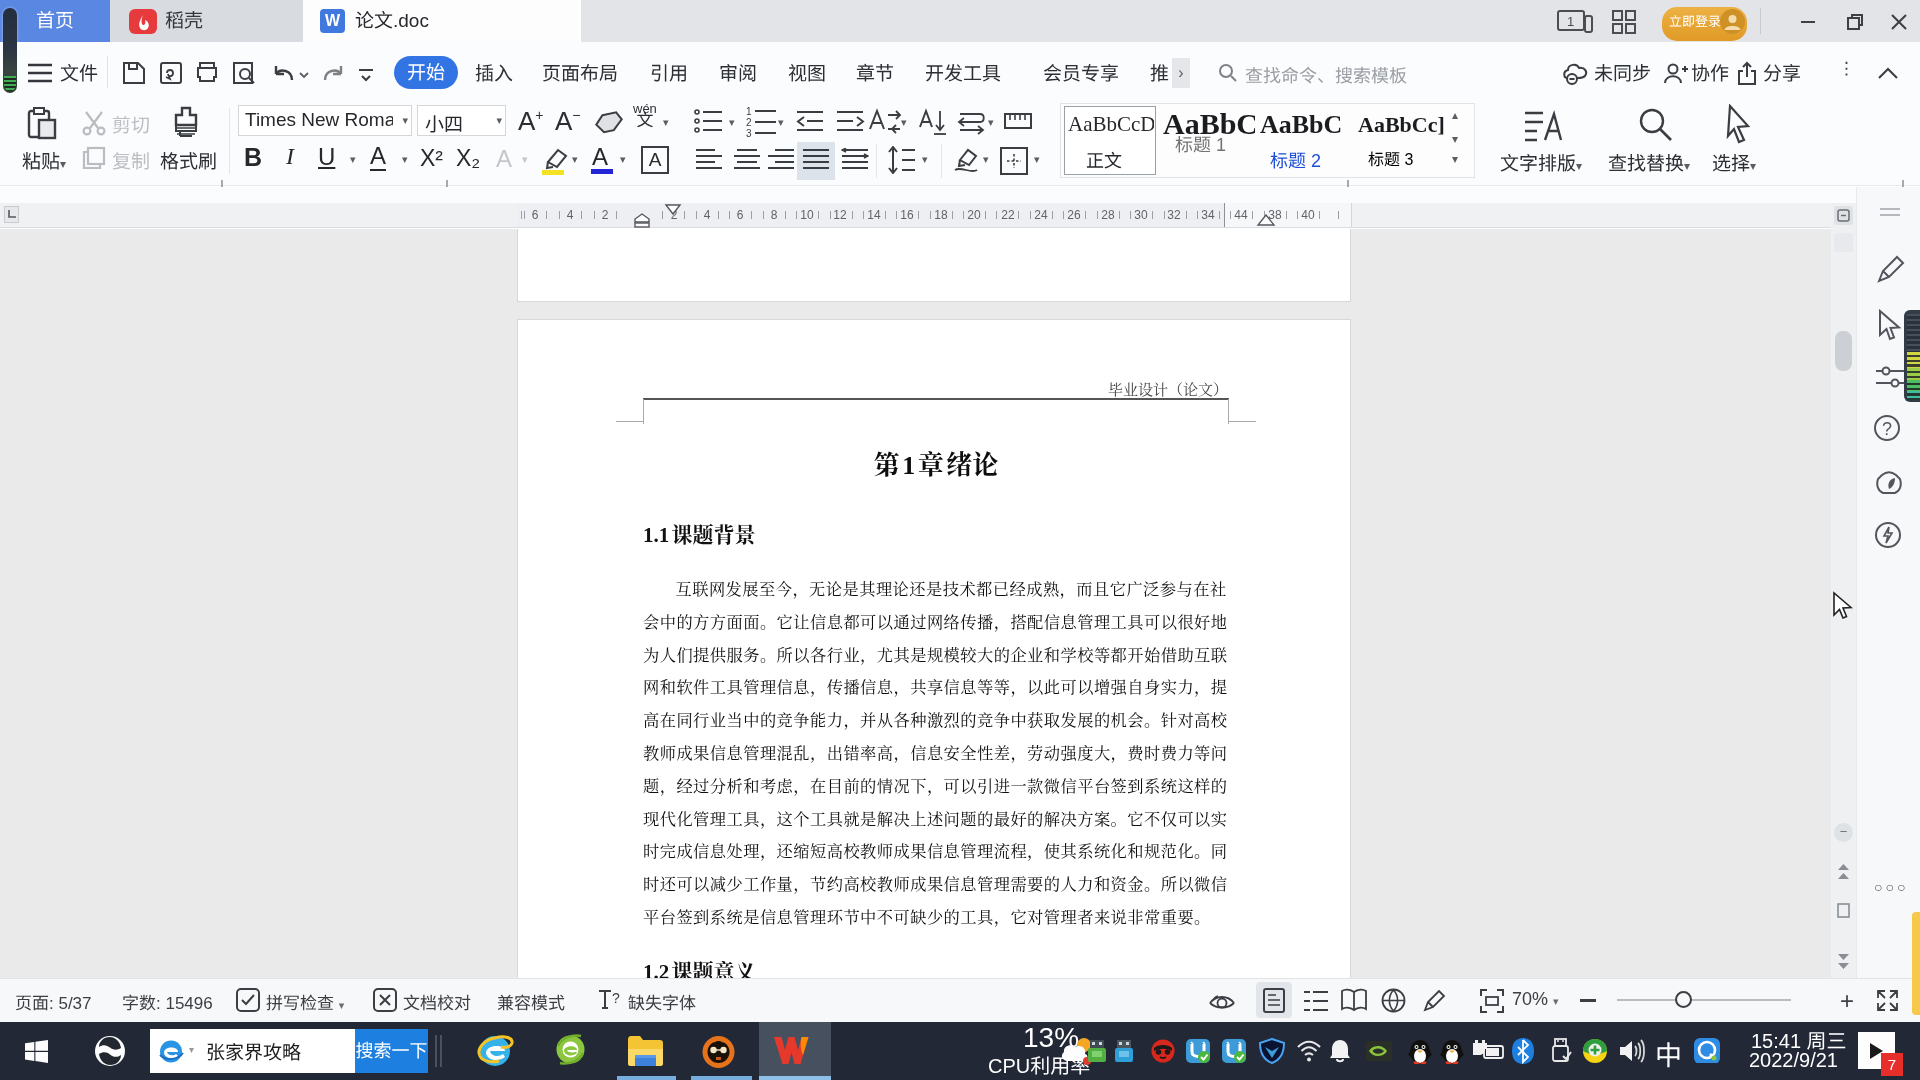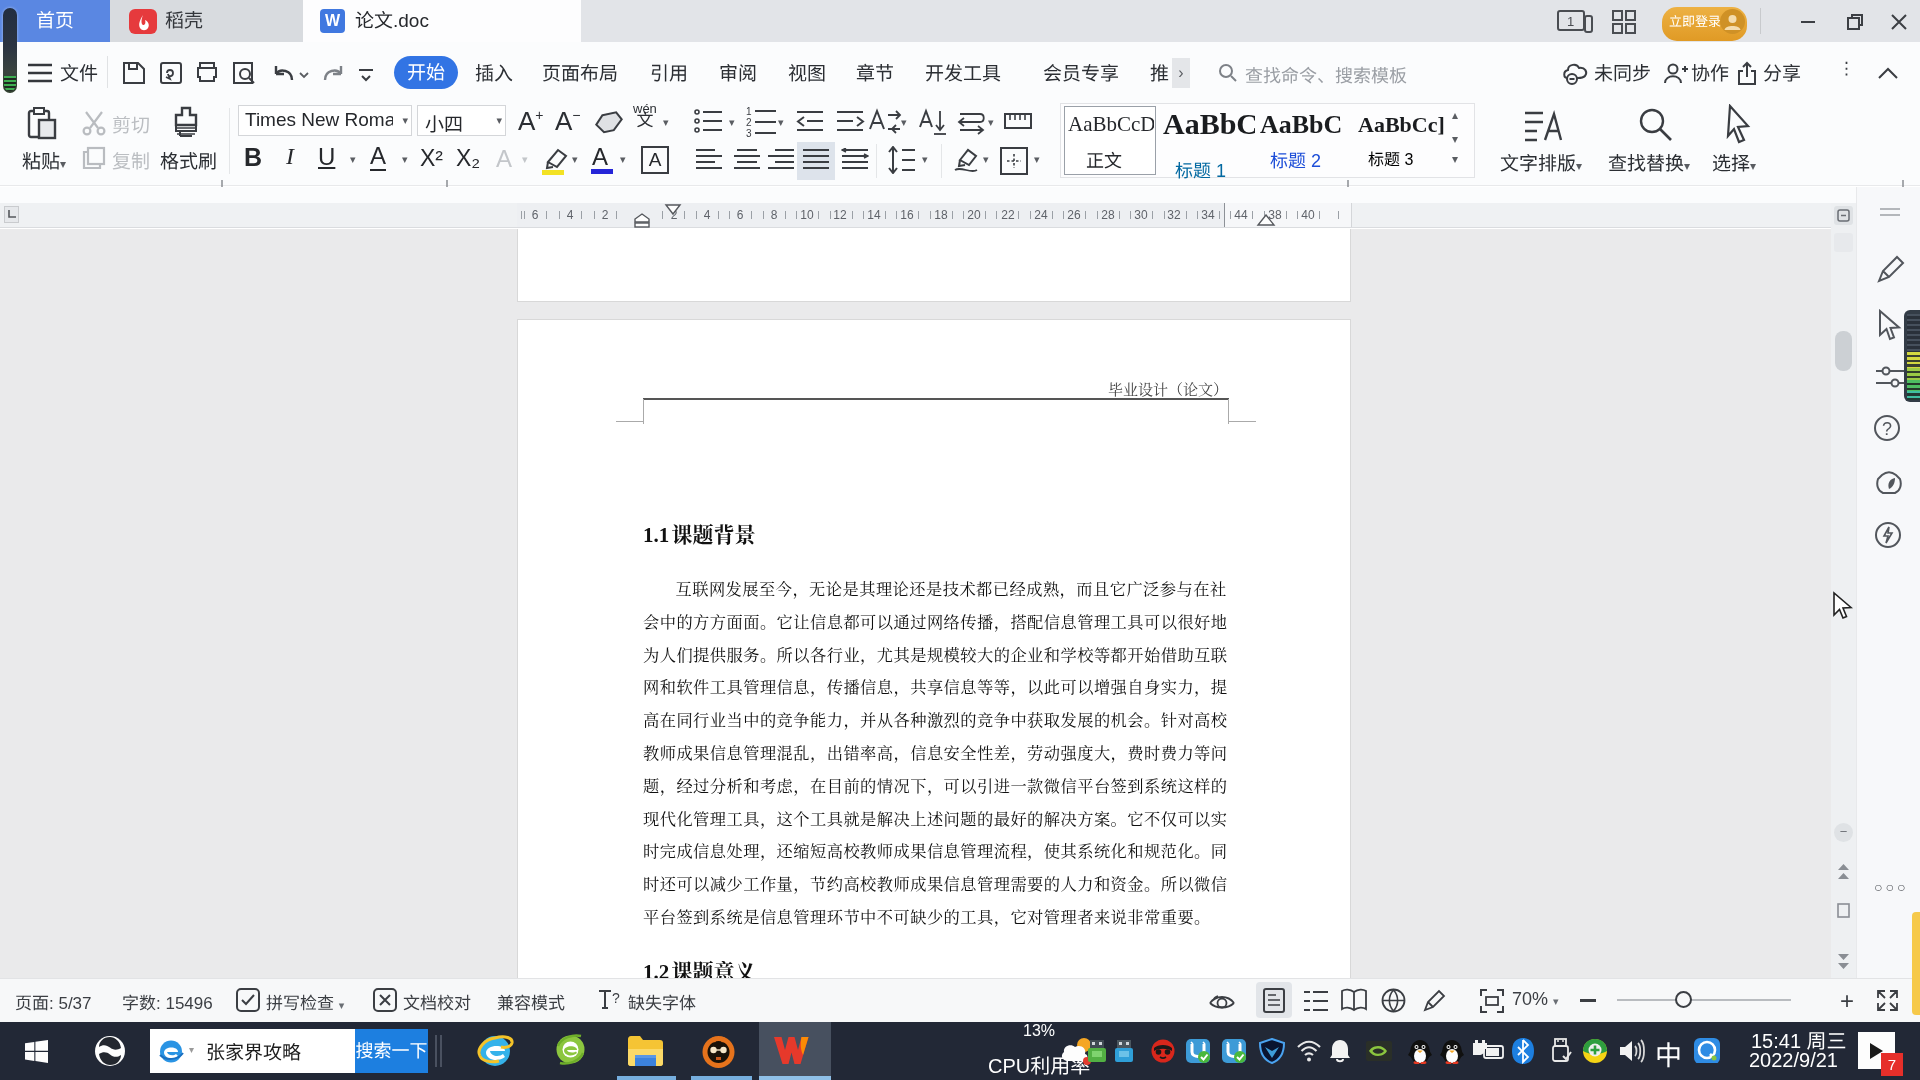--- a/index.html
+++ b/index.html
@@ -290,21 +290,21 @@
   <svg class="abs" style="left:999px;top:146px;" width="32" height="32" viewBox="0 0 32 32">
       <rect x="2" y="2" width="26" height="26" fill="none" stroke="#3a3d42" stroke-width="2"></rect>
       <path d="M15 8 V22 M8 15 H22" stroke="#3a3d42" stroke-width="1.6" stroke-dasharray="2.5 2"></path>
     </svg>
   <div class="abs" style="left:1034px;top:153px;color:#5a5d62;font-size:11px;">▾</div>
   <div class="abs" style="left:1060px;top:103px;width:415px;height:75px;border:1px solid #e2e3e6;background:#fdfdfe;"></div>
   <div class="abs" style="left:1064px;top:106px;width:92px;height:69px;border:1px solid #9aa0a8;background:#fff;"></div>
   <div class="abs" style="left:1068px;top:112px;font-size:21px;color:#26282c;font-family:'Liberation Serif',serif;white-space:nowrap;overflow:hidden;width:86px;">AaBbCcD</div>
   <div class="abs" style="left:1086px;top:146px;font-size:18px;color:#26282c;">正文</div>
   <div class="abs" style="left:1163px;top:107px;font-size:30px;font-weight:bold;color:#1a1c1f;font-family:'Liberation Serif',serif;white-space:nowrap;overflow:hidden;width:92px;">AaBbC</div>
-  <div class="abs" style="left:1175px;top:156px;font-size:18px;color:#0369a1;">标题 1</div>
+  <div class="abs" style="left:1175px;top:130px;font-size:18px;color:#737373;">标题 1</div>
   <div class="abs" style="left:1260px;top:110px;font-size:26px;font-weight:bold;color:#1a1c1f;font-family:'Liberation Serif',serif;white-space:nowrap;overflow:hidden;width:88px;">AaBbC</div>
   <div class="abs" style="left:1270px;top:146px;font-size:18px;color:#1d4ed8;">标题 2</div>
   <div class="abs" style="left:1358px;top:112px;font-size:22px;font-weight:bold;color:#1a1c1f;font-family:'Liberation Serif',serif;white-space:nowrap;overflow:hidden;width:88px;">AaBbCc]</div>
   <div class="abs" style="left:1368px;top:146px;font-size:16px;color:#000000;">标题 3</div>
   <div class="abs" style="left:1452px;top:108px;color:#5a5d62;font-size:12px;">▴</div>
   <div class="abs" style="left:1452px;top:132px;color:#5a5d62;font-size:12px;">▾</div>
   <div class="abs" style="left:1452px;top:152px;color:#5a5d62;font-size:12px;">▾</div>
   <svg class="abs" style="left:1523px;top:108px;" width="40" height="38" viewBox="0 0 40 38">
       <path d="M2 5 H20 M2 14 H20 M2 23 H14 M2 32 H14" stroke="#3a3d42" stroke-width="2.4"></path>
       <path d="M22 32 L31 6 L38 32 M25.5 23 H35" fill="none" stroke="#3a3d42" stroke-width="2.4"></path>
@@ -427,20 +427,21 @@
   </div>
   <div id="docarea">
     <div class="page" style="top:-6px;height:79px;"></div>
     <div class="page" style="top:90px;height:665px;"></div>
     <div class="abs docserif" style="right:603px;top:149px;font-size:15px;color:#454545;white-space:nowrap;">毕业设计（论文）</div>
     <div class="abs" style="left:643px;top:169px;width:586px;height:2px;background:#555;"></div>
     <div class="abs" style="left:643px;top:170px;width:1px;height:25px;background:#aaa;"></div>
     <div class="abs" style="left:616px;top:192px;width:27px;height:1px;background:#aaa;"></div>
     <div class="abs" style="left:1228px;top:170px;width:1px;height:25px;background:#aaa;"></div>
     <div class="abs" style="left:1229px;top:192px;width:27px;height:1px;background:#aaa;"></div>
+    <div class="abs docserif" style="left:643px;top:215px;width:586px;font-size:26px;font-weight:bold;color:#0d0d0d;text-align:center;word-spacing:-4px;">第 1 章&nbsp;绪论</div>
     <div class="abs docserif" style="left:643px;top:289px;font-size:21px;font-weight:bold;color:#111;word-spacing:-3px;">1.1 课题背景</div>
     <div id="bodytext">
         <div class="bline" style="left:675.5px;top:347px;">互联网发展至今，无论是其理论还是技术都已经成熟，而且它广泛参与在社</div>
         <div class="bline" style="left:643px;top:380px;">会中的方方面面。它让信息都可以通过网络传播，搭配信息管理工具可以很好地</div>
         <div class="bline" style="left:643px;top:413px;">为人们提供服务。所以各行业，尤其是规模较大的企业和学校等都开始借助互联</div>
         <div class="bline" style="left:643px;top:445px;">网和软件工具管理信息，传播信息，共享信息等等，以此可以增强自身实力，提</div>
         <div class="bline" style="left:643px;top:478px;">高在同行业当中的竞争能力，并从各种激烈的竞争中获取发展的机会。针对高校</div>
         <div class="bline" style="left:643px;top:511px;">教师成果信息管理混乱，出错率高，信息安全性差，劳动强度大，费时费力等问</div>
         <div class="bline" style="left:643px;top:544px;">题，经过分析和考虑，在目前的情况下，可以引进一款微信平台签到系统这样的</div>
         <div class="bline" style="left:643px;top:577px;">现代化管理工具，这个工具就是解决上述问题的最好的解决方案。它不仅可以实</div>
@@ -599,21 +600,21 @@
         <path d="M16 24 H21 V27 H16 Z" fill="#c9571a"></path>
       </svg>
     <div class="abs" style="left:759px;top:0;width:72px;height:58px;background:#47505f;"></div>
     <svg class="abs" style="left:773px;top:13px;" width="36" height="31" viewBox="0 0 36 31">
         <path d="M1 2 L8.5 2 L12 15 L15.5 2 L21.5 2 L25 15 L28.5 2 L35.5 2 L27.5 29 L21.5 29 L18.5 17.5 L15.5 29 L9.5 29 Z" fill="#e6392b"></path>
         <path d="M28.5 2 L35.5 2 L30 20 C27 14 27.5 7 28.5 2 Z" fill="#fb8b05"></path>
       </svg>
     <div class="abs" style="left:617px;top:54px;width:59px;height:4px;background:#76aede;"></div>
     <div class="abs" style="left:691px;top:54px;width:61px;height:4px;background:#76aede;"></div>
     <div class="abs" style="left:759px;top:54px;width:72px;height:4px;background:#8fc0e8;"></div>
-    <div class="abs tray" style="left:1023px;top:0;font-size:16px;">13%</div>
+    <div class="abs tray" style="left:1023px;top:0;font-size:28px;">13%</div>
     <div class="abs tray" style="left:988px;top:28px;font-size:20px;">CPU利用率</div>
     <svg class="abs" style="left:1058px;top:13px;" width="36" height="32" viewBox="0 0 36 32">
         <circle cx="26" cy="10" r="7" fill="#f5a623"></circle>
         <path d="M10 26 C4 26 2 20 6 17 C5 11 13 8 17 12 C22 9 29 13 27 19 C31 20 30 26 25 26 Z" fill="#fdfdfd"></path>
         <circle cx="29" cy="26" r="4" fill="#e23b2e"></circle>
       </svg>
     <div id="trayicons">
         <svg class="abs" style="left:1086px;top:16px;" width="22" height="26" viewBox="0 0 22 26">
           <rect x="4" y="2" width="14" height="8" fill="#3f4a52"></rect>
           <rect x="6" y="4" width="3" height="3" fill="#cfd6da"></rect>

